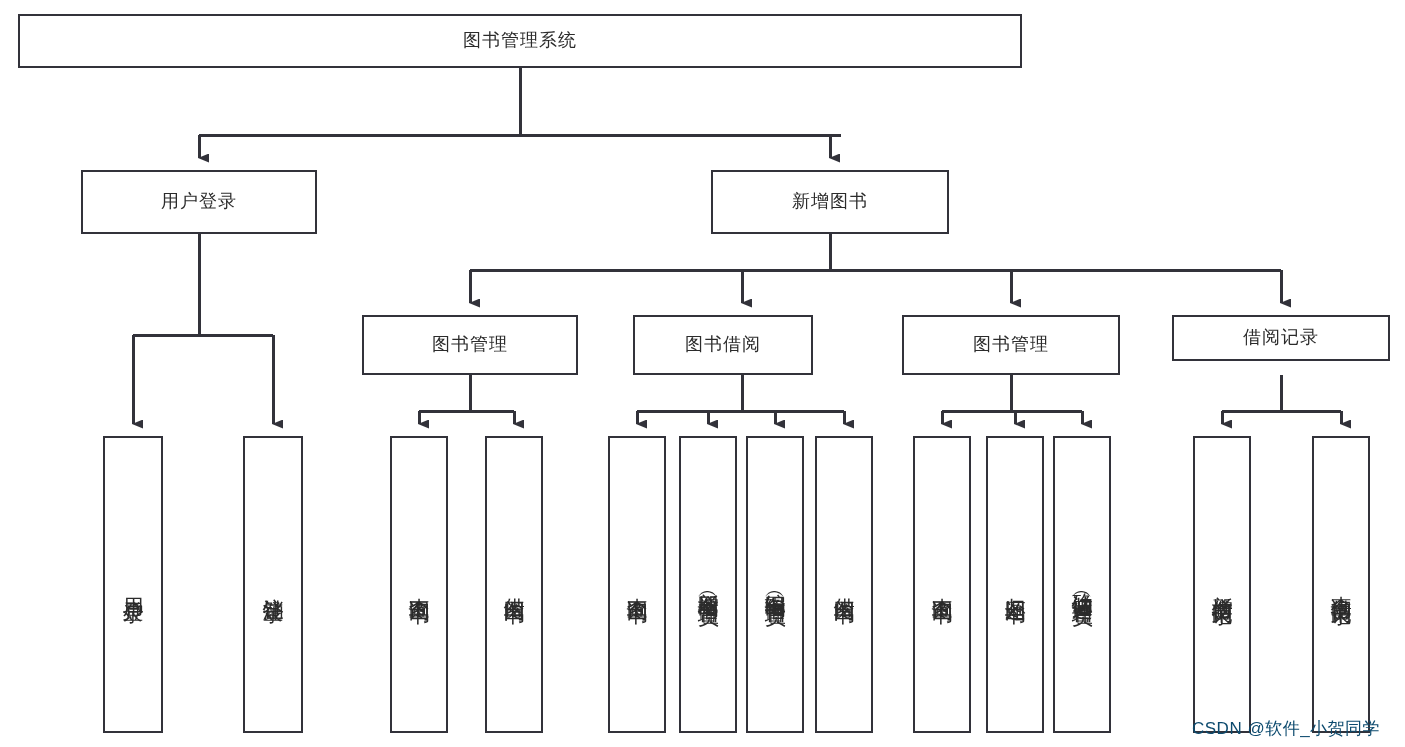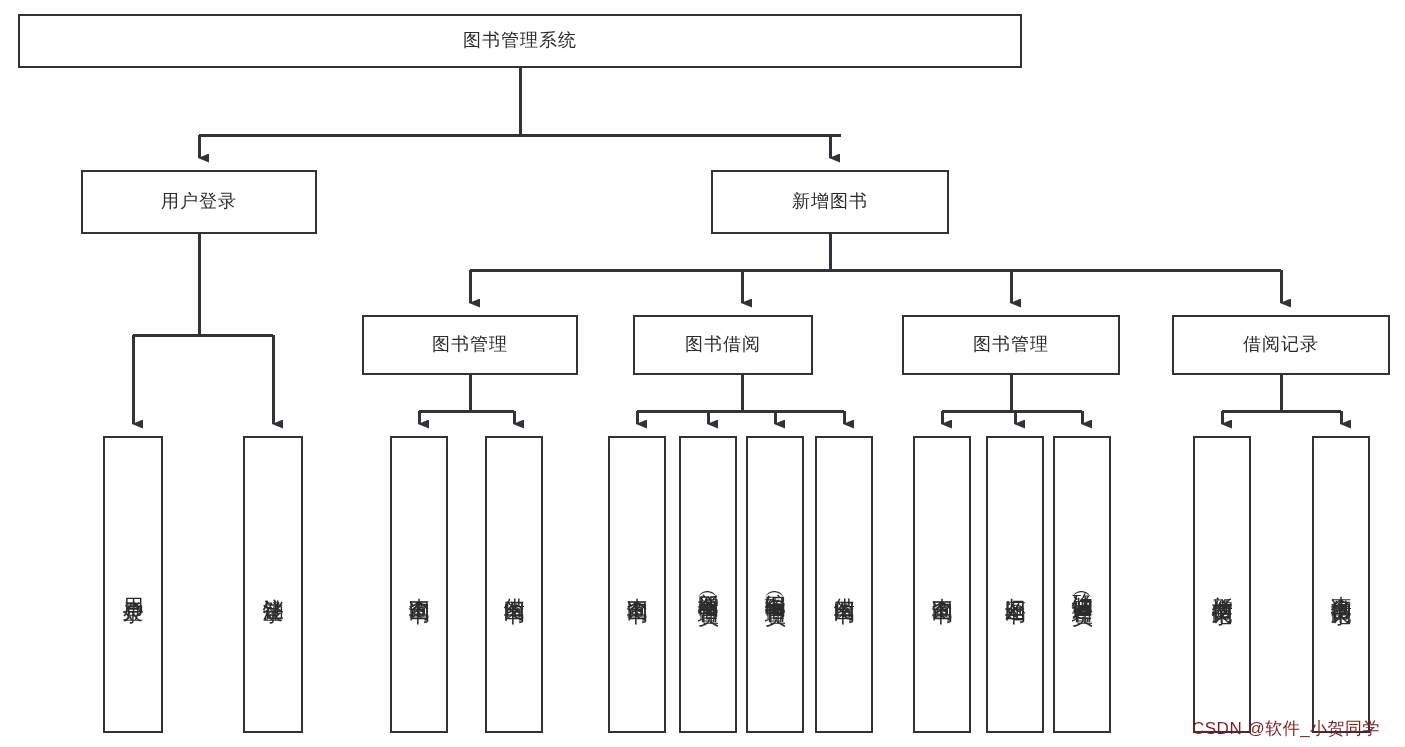--- a/index.html
+++ b/index.html
@@ -133,21 +133,21 @@
 
   <div class="node horiz" id="node-l3-0" style="left: 362px; top: 315px; width: 216px; height: 60px;">
     <span>图书管理</span>
   </div>
   <div class="node horiz" id="node-l3-1" style="left: 633px; top: 315px; width: 180px; height: 60px;">
     <span>图书借阅</span>
   </div>
   <div class="node horiz" id="node-l3-2" style="left: 902px; top: 315px; width: 218px; height: 60px;">
     <span>图书管理</span>
   </div>
-  <div class="node horiz" id="node-l3-3" style="left: 1172px; top: 315px; width: 218px; height: 60px;">
+  <div class="node horiz" id="node-l3-3" style="left: 1172px; top: 315px; width: 218px; height: 46px;">
     <span>借阅记录</span>
   </div>
 
   <div class="node vert" id="node-leaf-0" style="left: 103px; top: 436px; width: 60px; height: 297px;">
     <span class="vlabel">用户登录</span>
   </div>
   <div class="node vert" id="node-leaf-1" style="left: 243px; top: 436px; width: 60px; height: 297px;">
     <span class="vlabel">注销登录</span>
   </div>
   <div class="node vert" id="node-leaf-2" style="left: 390px; top: 436px; width: 58px; height: 297px;">
@@ -177,15 +177,15 @@
   <div class="node vert" id="node-leaf-10" style="left: 1053px; top: 436px; width: 58px; height: 297px;">
     <span class="vlabel">确认归还（管理员）</span>
   </div>
   <div class="node vert" id="node-leaf-11" style="left: 1193px; top: 436px; width: 58px; height: 297px;">
     <span class="vlabel">新增借阅记录</span>
   </div>
   <div class="node vert" id="node-leaf-12" style="left: 1312px; top: 436px; width: 58px; height: 297px;">
     <span class="vlabel">查询借阅记录</span>
   </div>
 
-  <div class="watermark" id="watermark" style="left: 1192px; top: 717px; color: #7f1d1d;">CSDN @软件_小贺同学</div>
+  <div class="watermark" id="watermark" style="left: 1192px; top: 717px; color: #0c4a6e;">CSDN @软件_小贺同学</div>
 
 </div>
 
 </body></html>

